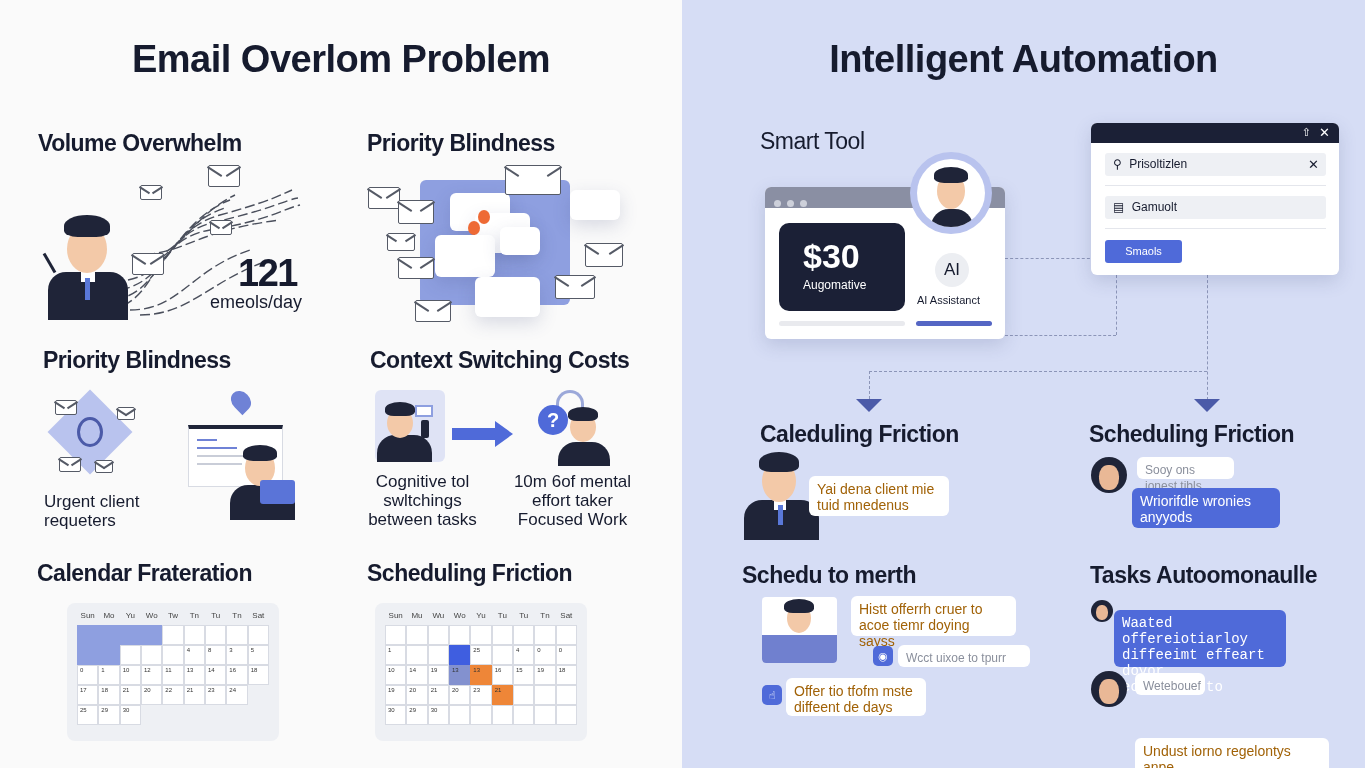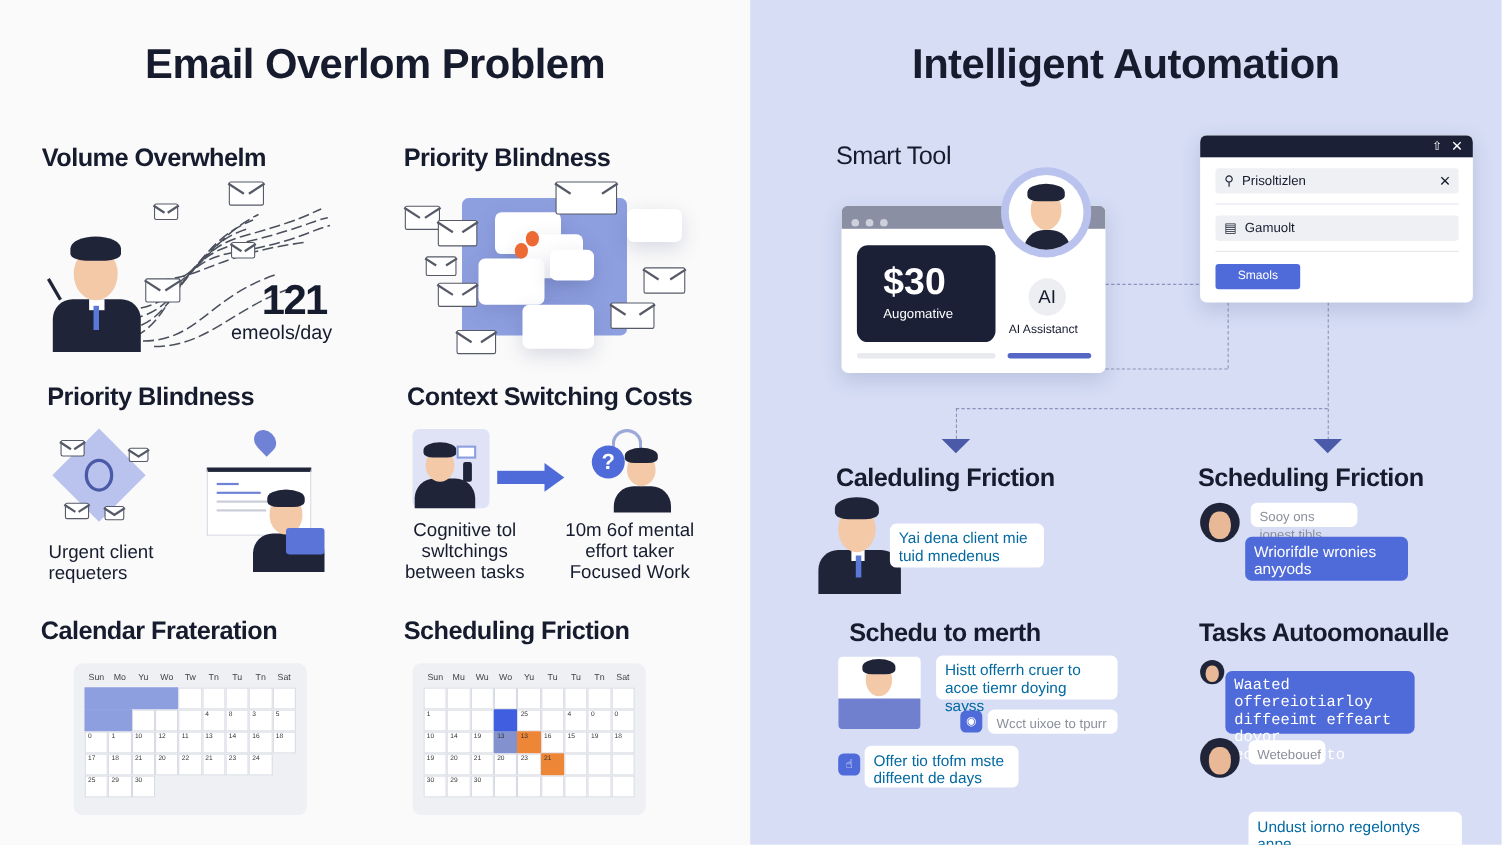--- a/index.html
+++ b/index.html
@@ -30,21 +30,21 @@
   .cal-cell { background: #fff; border: 1px solid #d8dbe3; font-size: 6px; padding: 1px 2px; color: #333; }
   .cal-cell.empty { background: transparent; border-color: transparent; }
   .cal-cell.hl { background: #8e9fe0; border-color: #8e9fe0; }
   .cal-cell.blue { background: #3f5ee0; border-color: #3f5ee0; }
   .cal-cell.lav { background: #8391cf; border-color: #8391cf; }
   .cal-cell.orange { background: #ee8638; border-color: #ee8638; }
   .card { position: absolute; background: #fff; border-radius: 6px; box-shadow: 0 6px 18px rgba(60,70,120,0.18); }
   .dash-h { position: absolute; height: 0; border-top: 1px dashed #8c95b8; }
   .dash-v { position: absolute; width: 0; border-left: 1px dashed #8c95b8; }
   .tri { position: absolute; width: 0; height: 0; border-left: 13px solid transparent; border-right: 13px solid transparent; border-top: 13px solid #4b5aa8; }
-  .bubble { position: absolute; background: #fff; border-radius: 6px; font-size: 14px; line-height: 16px; padding: 5px 8px; color: #0369a1; }
+  .bubble { position: absolute; background: #fff; border-radius: 6px; font-size: 14px; line-height: 16px; padding: 5px 8px; color: #a16207; }
   .bubble.blue { background: #4f6ad9; color: #fff; }
   .bubble.muted { color: #8a8f9c; font-size: 12px; }
   .ava { position: absolute; border-radius: 50%; background: #1f2438; overflow: hidden; }
   .ava .face { position: absolute; left: 22%; top: 22%; width: 56%; height: 70%; border-radius: 45%; background: #e9b896; }
   .ibtn { position: absolute; width: 20px; height: 20px; border-radius: 5px; background: #4f6ad9; color: #fff; font-size: 11px; text-align: center; line-height: 20px; }
 </style>
 </head>
 <body>
 
 <div class="half left">
@@ -350,32 +350,32 @@
   <div class="sec-title" style="left:407px;top:421px;">Scheduling Friction</div>
   <div class="ava" style="left:409px;top:457px;width:36px;height:36px;">
       <div class="face"></div>
     </div>
   <div class="bubble muted" style="left:455px;top:457px;width:97px;height:22px;">Sooy ons ionest tibls</div>
   <div class="bubble blue" style="left:450px;top:488px;width:148px;height:40px;">
     <div>Wriorifdle wronies</div>
     <div>anyyods</div>
   </div>
 
-  <div class="sec-title" style="left:90px;top:562px;">Schedu to merth</div>
+  <div class="sec-title" style="left:60px;top:562px;">Schedu to merth</div>
   <div class="abs" style="left:80px;top:597px;width:75px;height:66px;background:#fff;border-radius:4px;overflow:hidden;">
     <div class="abs" style="left:0;top:38px;width:75px;height:28px;background:#7080cf;"></div>
     <div class="person-head" style="left:25px;top:6px;width:24px;height:30px;"></div>
     <div class="person-hair" style="left:22px;top:2px;width:30px;height:14px;"></div>
   </div>
   <div class="bubble" style="left:169px;top:596px;width:165px;height:40px;">
     <div>Histt offerrh cruer to</div>
     <div>acoe tiemr doying sayss</div>
   </div>
   <div class="ibtn" style="left:191px;top:646px;">◉</div>
-  <div class="bubble muted" style="left:216px;top:645px;width:118px;height:22px;">Wcct uixoe to tpurr</div>
+  <div class="bubble muted" style="left:216px;top:645px;width:132px;height:22px;">Wcct uixoe to tpurr</div>
   <div class="ibtn" style="left:80px;top:685px;">☝</div>
   <div class="bubble" style="left:104px;top:678px;width:140px;height:38px;">
     <div>Offer tio tfofm mste</div>
     <div>diffeent de days</div>
   </div>
 
   <div class="sec-title" style="left:408px;top:562px;">Tasks Autoomonaulle</div>
   <div class="ava" style="left:409px;top:600px;width:22px;height:22px;">
       <div class="face"></div>
     </div>

